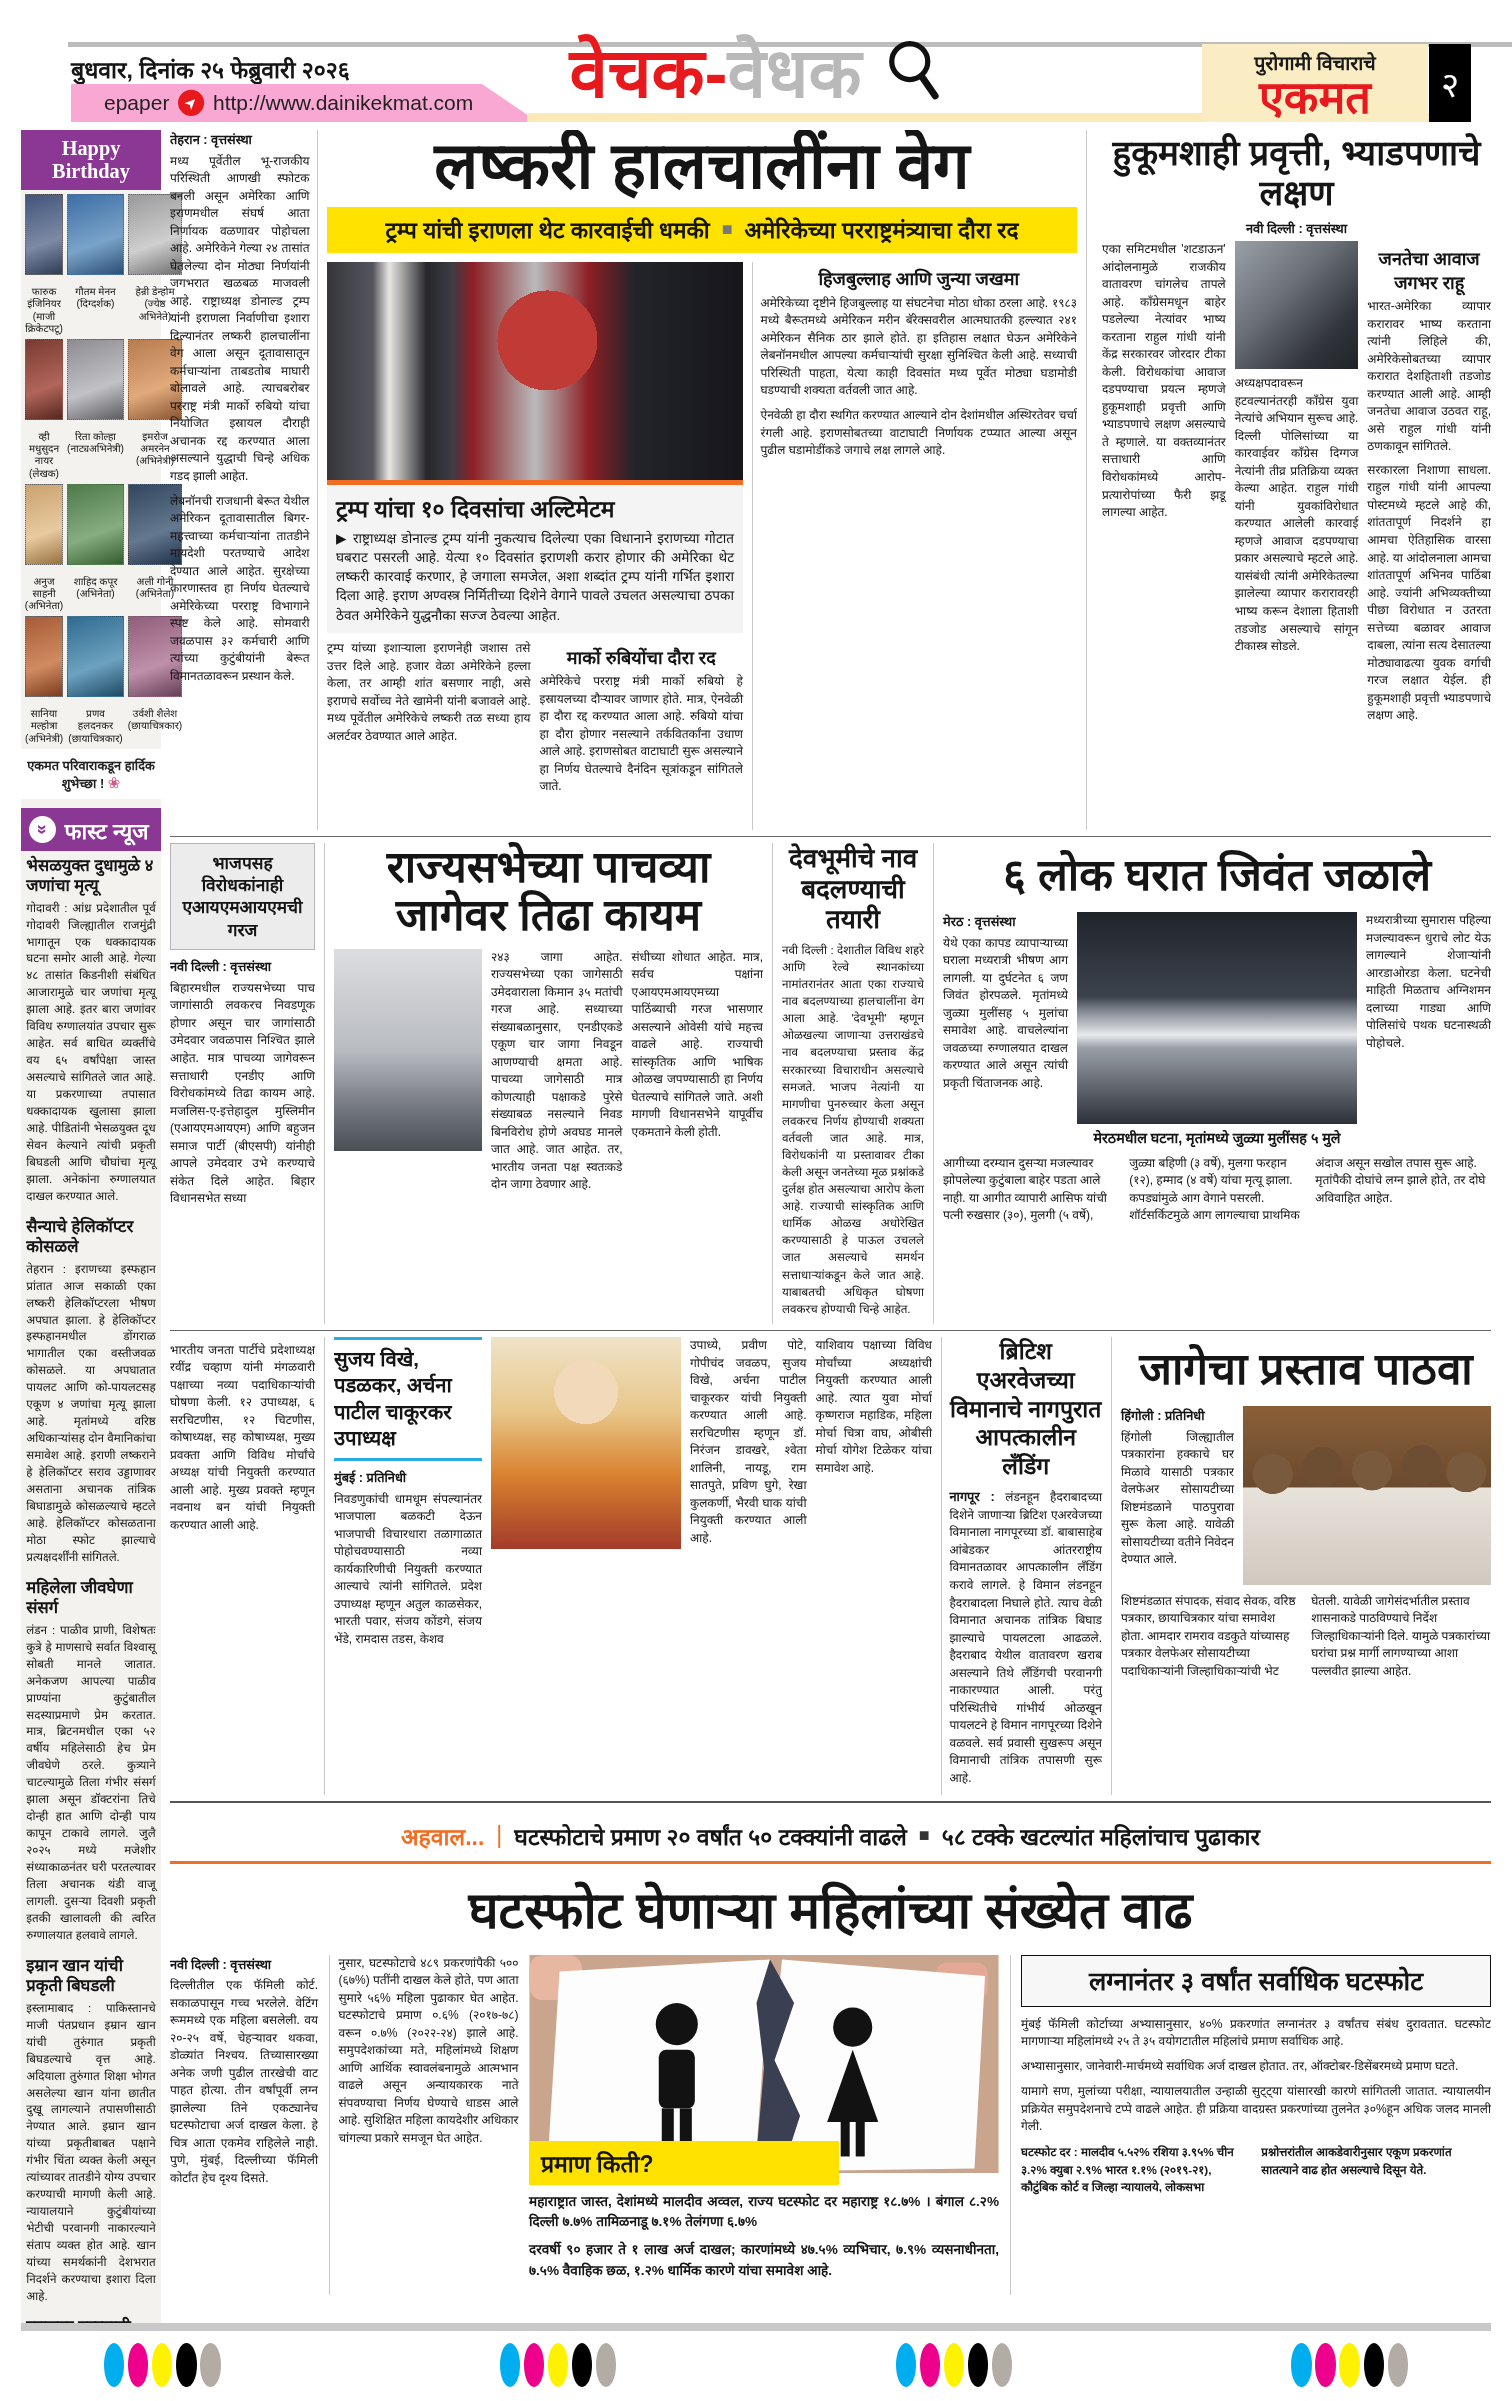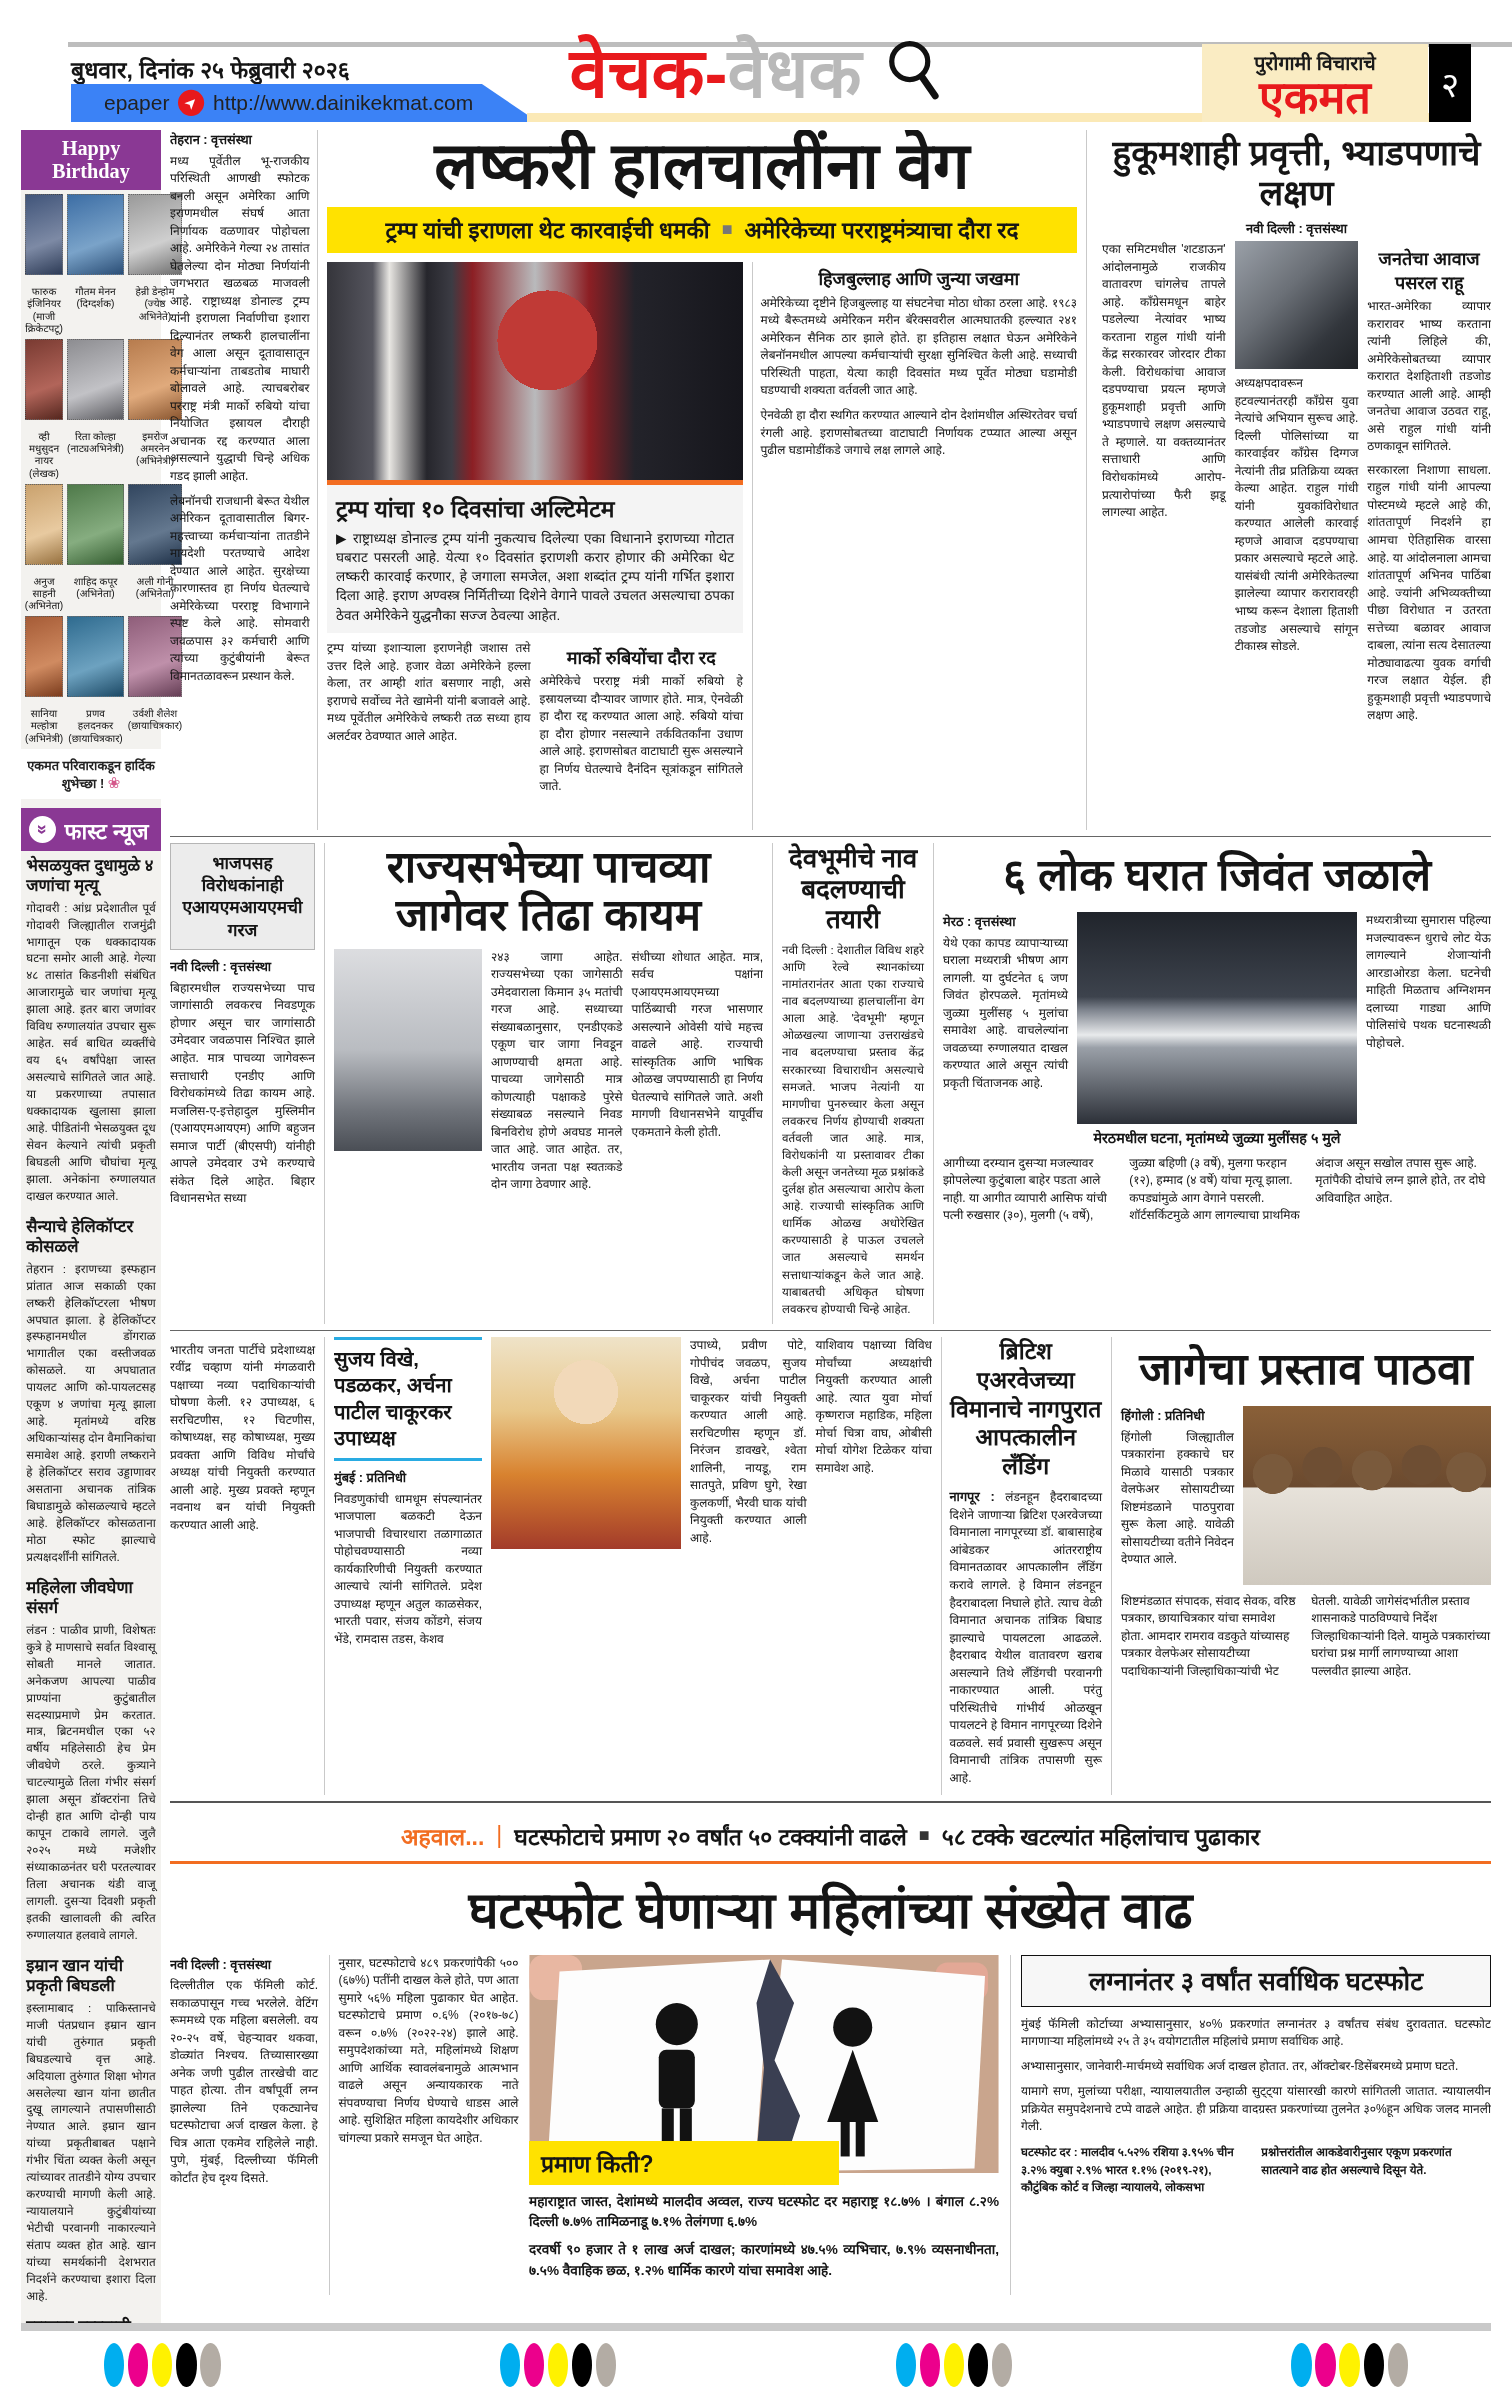--- a/index.html
+++ b/index.html
@@ -3,21 +3,21 @@
 <meta charset="utf-8">
 <style>
   *{box-sizing:border-box;margin:0;padding:0}
   body{background:#fff;font-family:"Liberation Sans","DejaVu Sans",sans-serif;color:#151515}
   .page{width:1512px;height:2401px;position:relative;overflow:hidden;background:#fff}
   p{text-align:justify}
   
   .hdr{position:relative;height:130px}
   .hdr-rule{position:absolute;top:42px;left:68px;right:0;height:5.3px;background:#bdbdbd}
   .hdr-date{position:absolute;top:53px;left:71px;font-weight:700;font-size:23px}
-  .epaper{position:absolute;top:84px;left:71px;width:467px;height:38px;background:#3b82f6;
+  .epaper{position:absolute;top:84px;left:71px;width:467px;height:38px;background:#f9a8d4;
           clip-path:polygon(0 0,88% 0,100% 100%,0 100%);display:flex;align-items:center;gap:9px;
           padding-left:33px;font-size:21px;color:#222}
   .cursor-ic{width:25.6px;height:25.6px;border-radius:50%;background:#e8191c;color:#fff;display:flex;
              align-items:center;justify-content:center;font-size:15px;transform:rotate(-45deg)}
   .hdr-strip{position:absolute;top:113px;left:527px;right:41px;height:9px;background:#fbe9b6}
   .logo{position:absolute;top:39px;left:0;right:0;text-align:center;font-size:69px;font-weight:800;line-height:1}
   .logo .l1{color:#e8191c}.logo .lsep{color:#e8191c}.logo .l2{color:#b9b9b9}
   .mag{display:inline-block;vertical-align:top;margin-left:3px}
   .brand{position:absolute;top:44px;right:84px;width:226px;height:78px;background:#faecc3;text-align:center;padding-top:4.5px}
   .brand .tag{font-weight:700;font-size:19.6px;color:#1a1a1a}
@@ -325,21 +325,21 @@
           <div class="byline rs-byline">नवी दिल्ली : वृत्तसंस्था</div>
           <div class="rs-cols">
             <div>
                 <p class="bodytx">एका समिटमधील 'शटडाऊन' आंदोलनामुळे राजकीय वातावरण चांगलेच तापले आहे. काँग्रेसमधून बाहेर पडलेल्या नेत्यांवर भाष्य करताना राहुल गांधी यांनी केंद्र सरकारवर जोरदार टीका केली. विरोधकांचा आवाज दडपण्याचा प्रयत्न म्हणजे हुकूमशाही प्रवृत्ती आणि भ्याडपणाचे लक्षण असल्याचे ते म्हणाले. या वक्तव्यानंतर सत्ताधारी आणि विरोधकांमध्ये आरोप-प्रत्यारोपांच्या फैरी झडू लागल्या आहेत.</p>
               </div>
             <div>
               <div class="rs-photo"></div>
               <p class="bodytx">अध्यक्षपदावरून हटवल्यानंतरही काँग्रेस युवा नेत्यांचे अभियान सुरूच आहे. दिल्ली पोलिसांच्या या कारवाईवर काँग्रेस दिग्गज नेत्यांनी तीव्र प्रतिक्रिया व्यक्त केल्या आहेत. राहुल गांधी यांनी युवकांविरोधात करण्यात आलेली कारवाई म्हणजे आवाज दडपण्याचा प्रकार असल्याचे म्हटले आहे. यासंबंधी त्यांनी अमेरिकेतल्या झालेल्या व्यापार करारावरही भाष्य करून देशाला हिताशी तडजोड असल्याचे सांगून टीकास्त्र सोडले.</p>
             </div>
             <div>
-              <div class="sub-hd">जनतेचा आवाज पसरल राहू</div>
+              <div class="sub-hd">जनतेचा आवाज जगभर राहू</div>
               <p class="bodytx">भारत-अमेरिका व्यापार करारावर भाष्य करताना त्यांनी लिहिले की, अमेरिकेसोबतच्या व्यापार करारात देशहिताशी तडजोड करण्यात आली आहे. आम्ही जनतेचा आवाज उठवत राहू, असे राहुल गांधी यांनी ठणकावून सांगितले.</p>
               <p class="bodytx" style="margin-top:6px">सरकारला निशाणा साधला. राहुल गांधी यांनी आपल्या पोस्टमध्ये म्हटले आहे की, शांततापूर्ण निदर्शने हा आमचा ऐतिहासिक वारसा आहे. या आंदोलनाला आमचा शांततापूर्ण अभिनव पाठिंबा आहे. ज्यांनी अभिव्यक्तीच्या पीछा विरोधात न उतरता सत्तेच्या बळावर आवाज दाबला, त्यांना सत्य देसातल्या मोठ्यावाढत्या युवक वर्गाची गरज लक्षात येईल. ही हुकूमशाही प्रवृत्ती भ्याडपणाचे लक्षण आहे.</p>
             </div>
           </div>
         </div>
       </div>
 
       <div class="band band2">
         <div class="rajya">
           <div class="rajya-col1">

